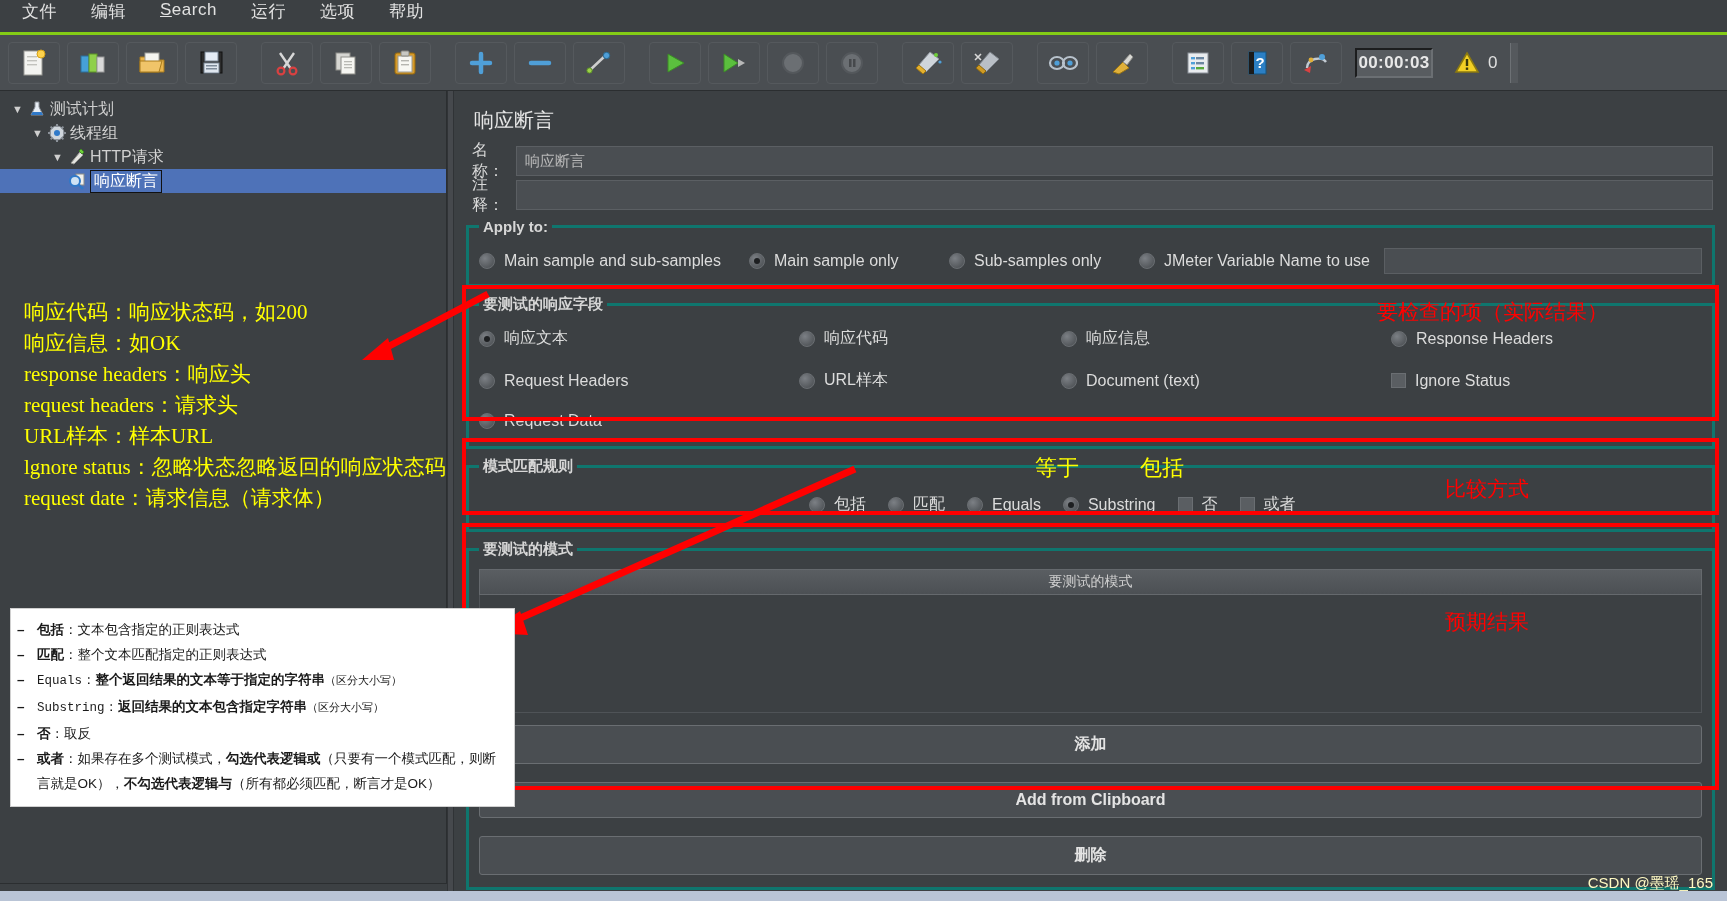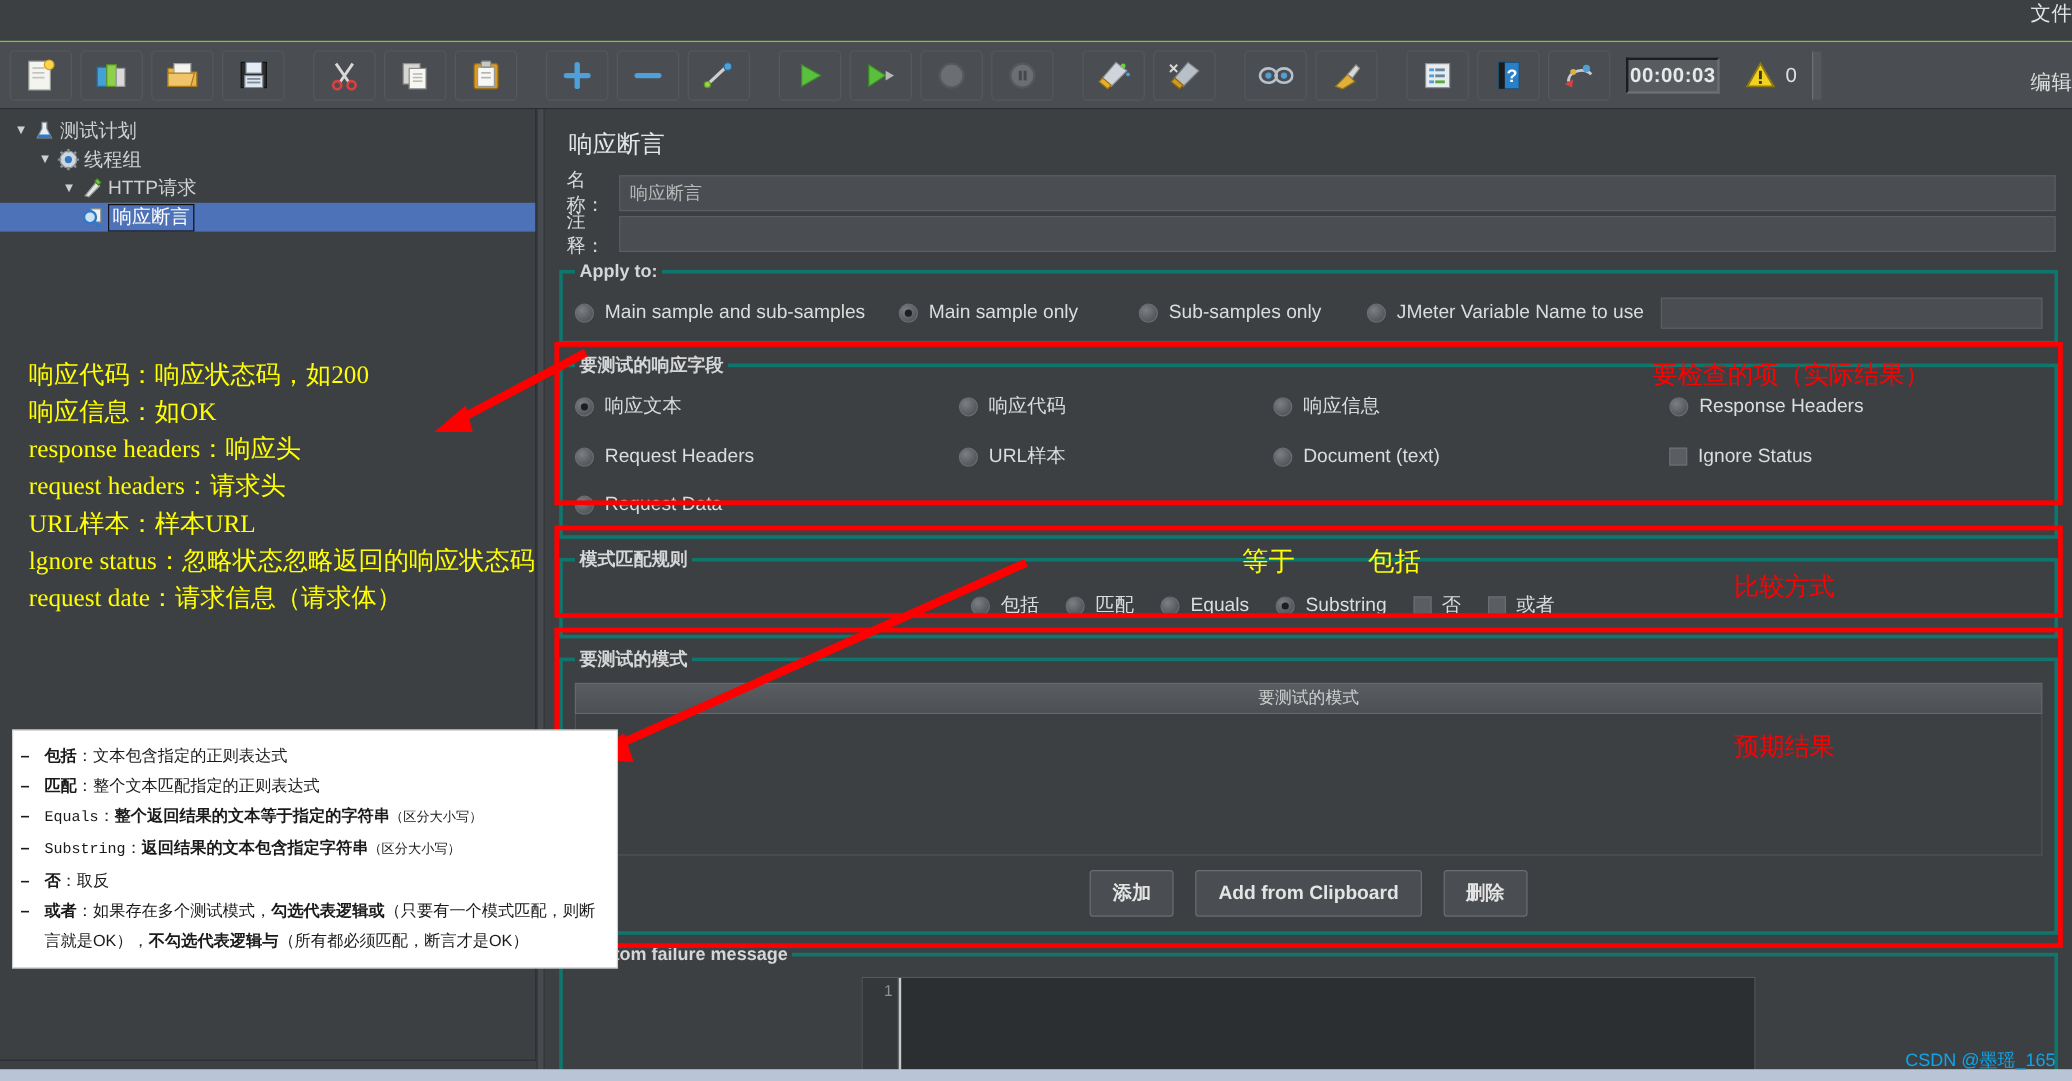--- a/index.html
+++ b/index.html
@@ -8,24 +8,23 @@
     width:1727px; height:901px;
     background:#3c4043;
     font-family:"Liberation Sans", sans-serif;
     color:#d8d8d8;
     overflow:hidden;
     position:relative;
   }
   
   #menubar {
     height:35px; background:#3c4043;
-    display:flex; align-items:flex-end;
+    display:flex; align-items:flex-start;
     padding-left:22px; gap:34px;
-    border-bottom:1px solid #84cc16;
-    flex-direction:column;
+    border-bottom:3px solid #84cc16;
   }
   .menu-item { font-size:17px; color:#e2e2e2; letter-spacing:.5px; cursor:default; }
   .menu-item u { text-decoration:underline; }
   
   #toolbar {
     height:56px; background:#4a4e52;
     display:flex; align-items:center; gap:7px;
     padding:0 8px;
     border-bottom:1px solid #2b2e30;
   }
@@ -100,21 +99,21 @@
   .fieldgrid { display:grid; grid-template-columns: 320px 262px 330px auto; row-gap:21px; margin-top:10px; }
   
   .matchrow { display:flex; align-items:center; gap:22px; margin-top:14px; padding-left:330px; }
   
   .tablehdr {
     height:26px; background:linear-gradient(#5a5e62,#4c5054);
     border:1px solid #65696d; display:flex; align-items:center; justify-content:center;
     font-size:14px; color:#cfcfcf; margin-top:6px;
   }
   .tablebody { height:118px; background:#3c4043; border:1px solid #4f5357; border-top:none; }
-  .btnrow { display:flex; justify-content:center; gap:18px; margin-top:12px; }
+  .btnrow { display:flex; justify-content:center; gap:18px; margin-top:12px;flex-direction:column; }
   .btn {
     background:#4a4e52; border:1px solid #6a6e72; border-radius:3px;
     color:#e4e4e4; font-size:16px; font-weight:bold;
     padding:8px 18px; cursor:pointer;
   }
   .msgbody { height:92px; display:flex; justify-content:center; padding-top:6px;}
   .codearea { width:745px; height:82px; background:#2c2f31; border:1px solid #55595d; display:flex; }
   .gutter { width:30px; background:#35383a; color:#8d9195; font-size:13px; text-align:right; padding:3px 4px 0 0; border-right:1px solid #55595d;}
   .codefield { flex:1; border-left:2px solid #c8c8c8; }
   
@@ -129,21 +128,21 @@
     border:1px solid #d0d0d0; padding:8px 10px 10px 6px;
     font-size:13.5px; line-height:25px;
     font-family:"Liberation Sans", sans-serif;
   }
   #popup .prow { display:flex; gap:8px; align-items:flex-start; }
   #popup .dash { width:12px; font-weight:bold; flex:0 0 auto;}
   #popup .mono { font-family:"Liberation Mono", monospace; font-size:12.5px; }
   #popup b { font-weight:bold; }
   #popup .small { font-size:11px; }
   
-  #watermark { position:absolute; right:14px; bottom:8px; color:#0ea5e9; font-size:15px; }
+  #watermark { position:absolute; right:14px; bottom:8px; color:#fef9c3; font-size:15px; }
   
   #bottombar { position:absolute; left:0; bottom:0; width:1727px; height:10px; background:#b9c4d6; }
   #leftbottom { position:absolute; left:0; bottom:10px; width:447px; height:8px; background:#3c4043; border-top:1px solid #2b2e30;}
 </style>
 </head>
 <body>
 
 <div id="menubar">
   <span class="menu-item">文件</span>
   <span class="menu-item">编辑</span>

